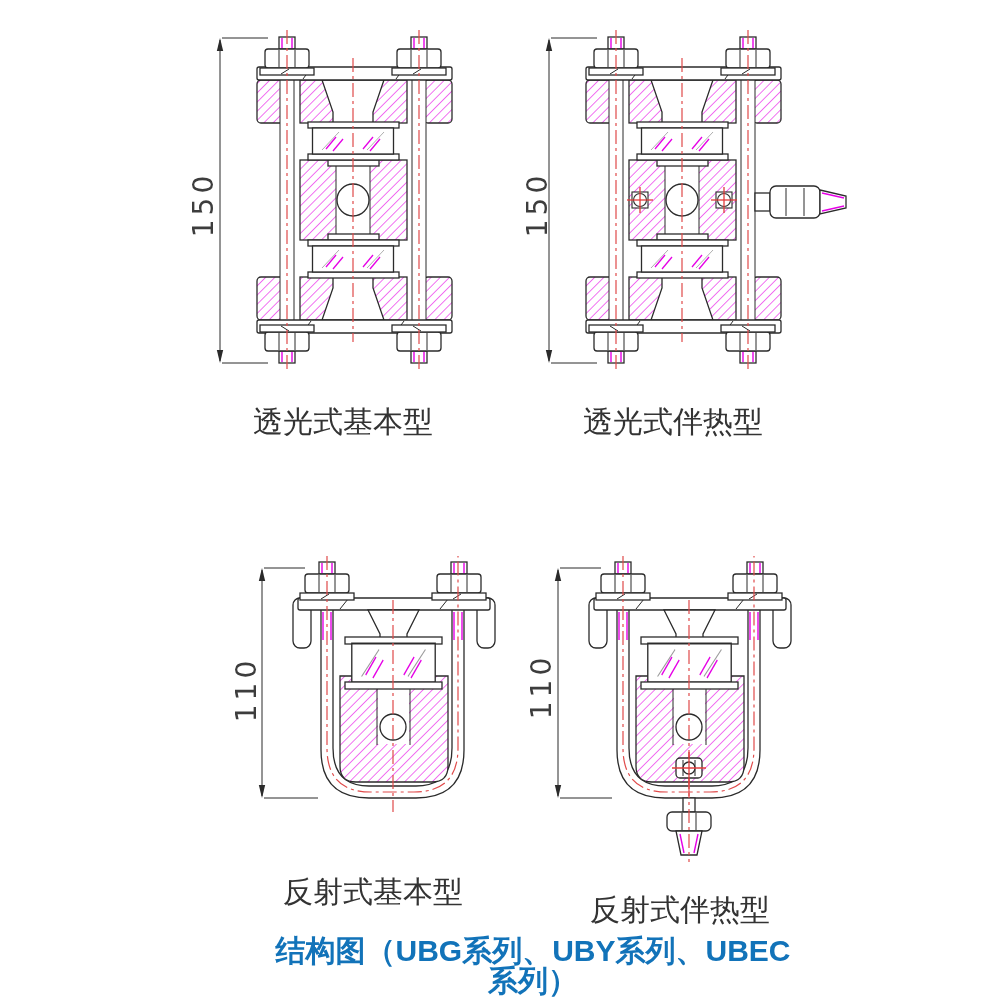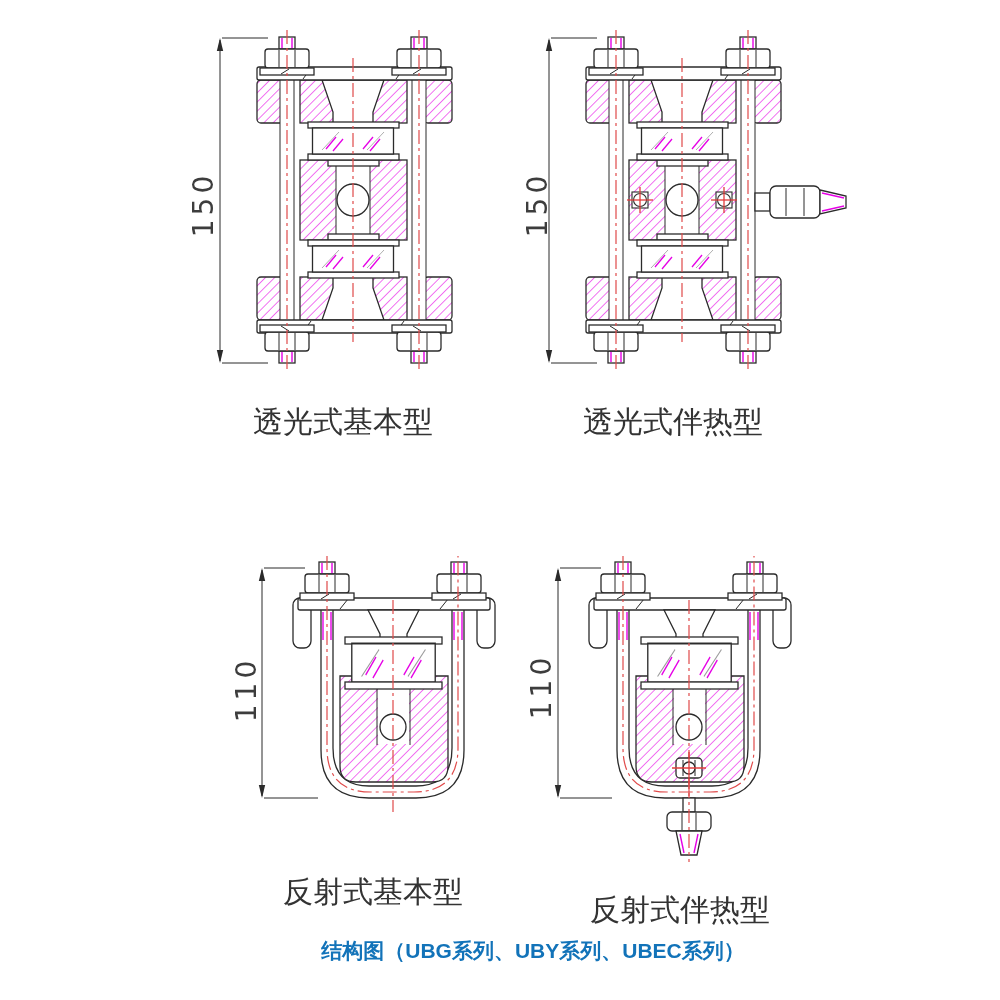--- a/index.html
+++ b/index.html
@@ -20,21 +20,21 @@
   .dimtext{
     position:absolute;width:90px;text-align:center;font-size:28px;color:#3d3d3d;
     letter-spacing:4px;transform:rotate(-90deg);transform-origin:center center;
     font-family:"DejaVu Sans", sans-serif;font-weight:400;
   }
   .caption{
     position:absolute;width:260px;text-align:center;font-size:30px;line-height:32px;
     color:#333333;font-family:"Liberation Sans", sans-serif;
   }
   .footer-title{
-    position:absolute;width:520px;text-align:center;font-size:21px;line-height:30px;
+    position:absolute;width:520px;text-align:center;font-size:30px;line-height:30px;
     font-weight:bold;color:#1273b9;font-family:"Liberation Sans", sans-serif;
   }
 </style>
 </head>
 <body>
 
 <div class="page">
 
   <svg width="1000" height="1000" viewBox="0 0 1000 1000">
     <defs>

